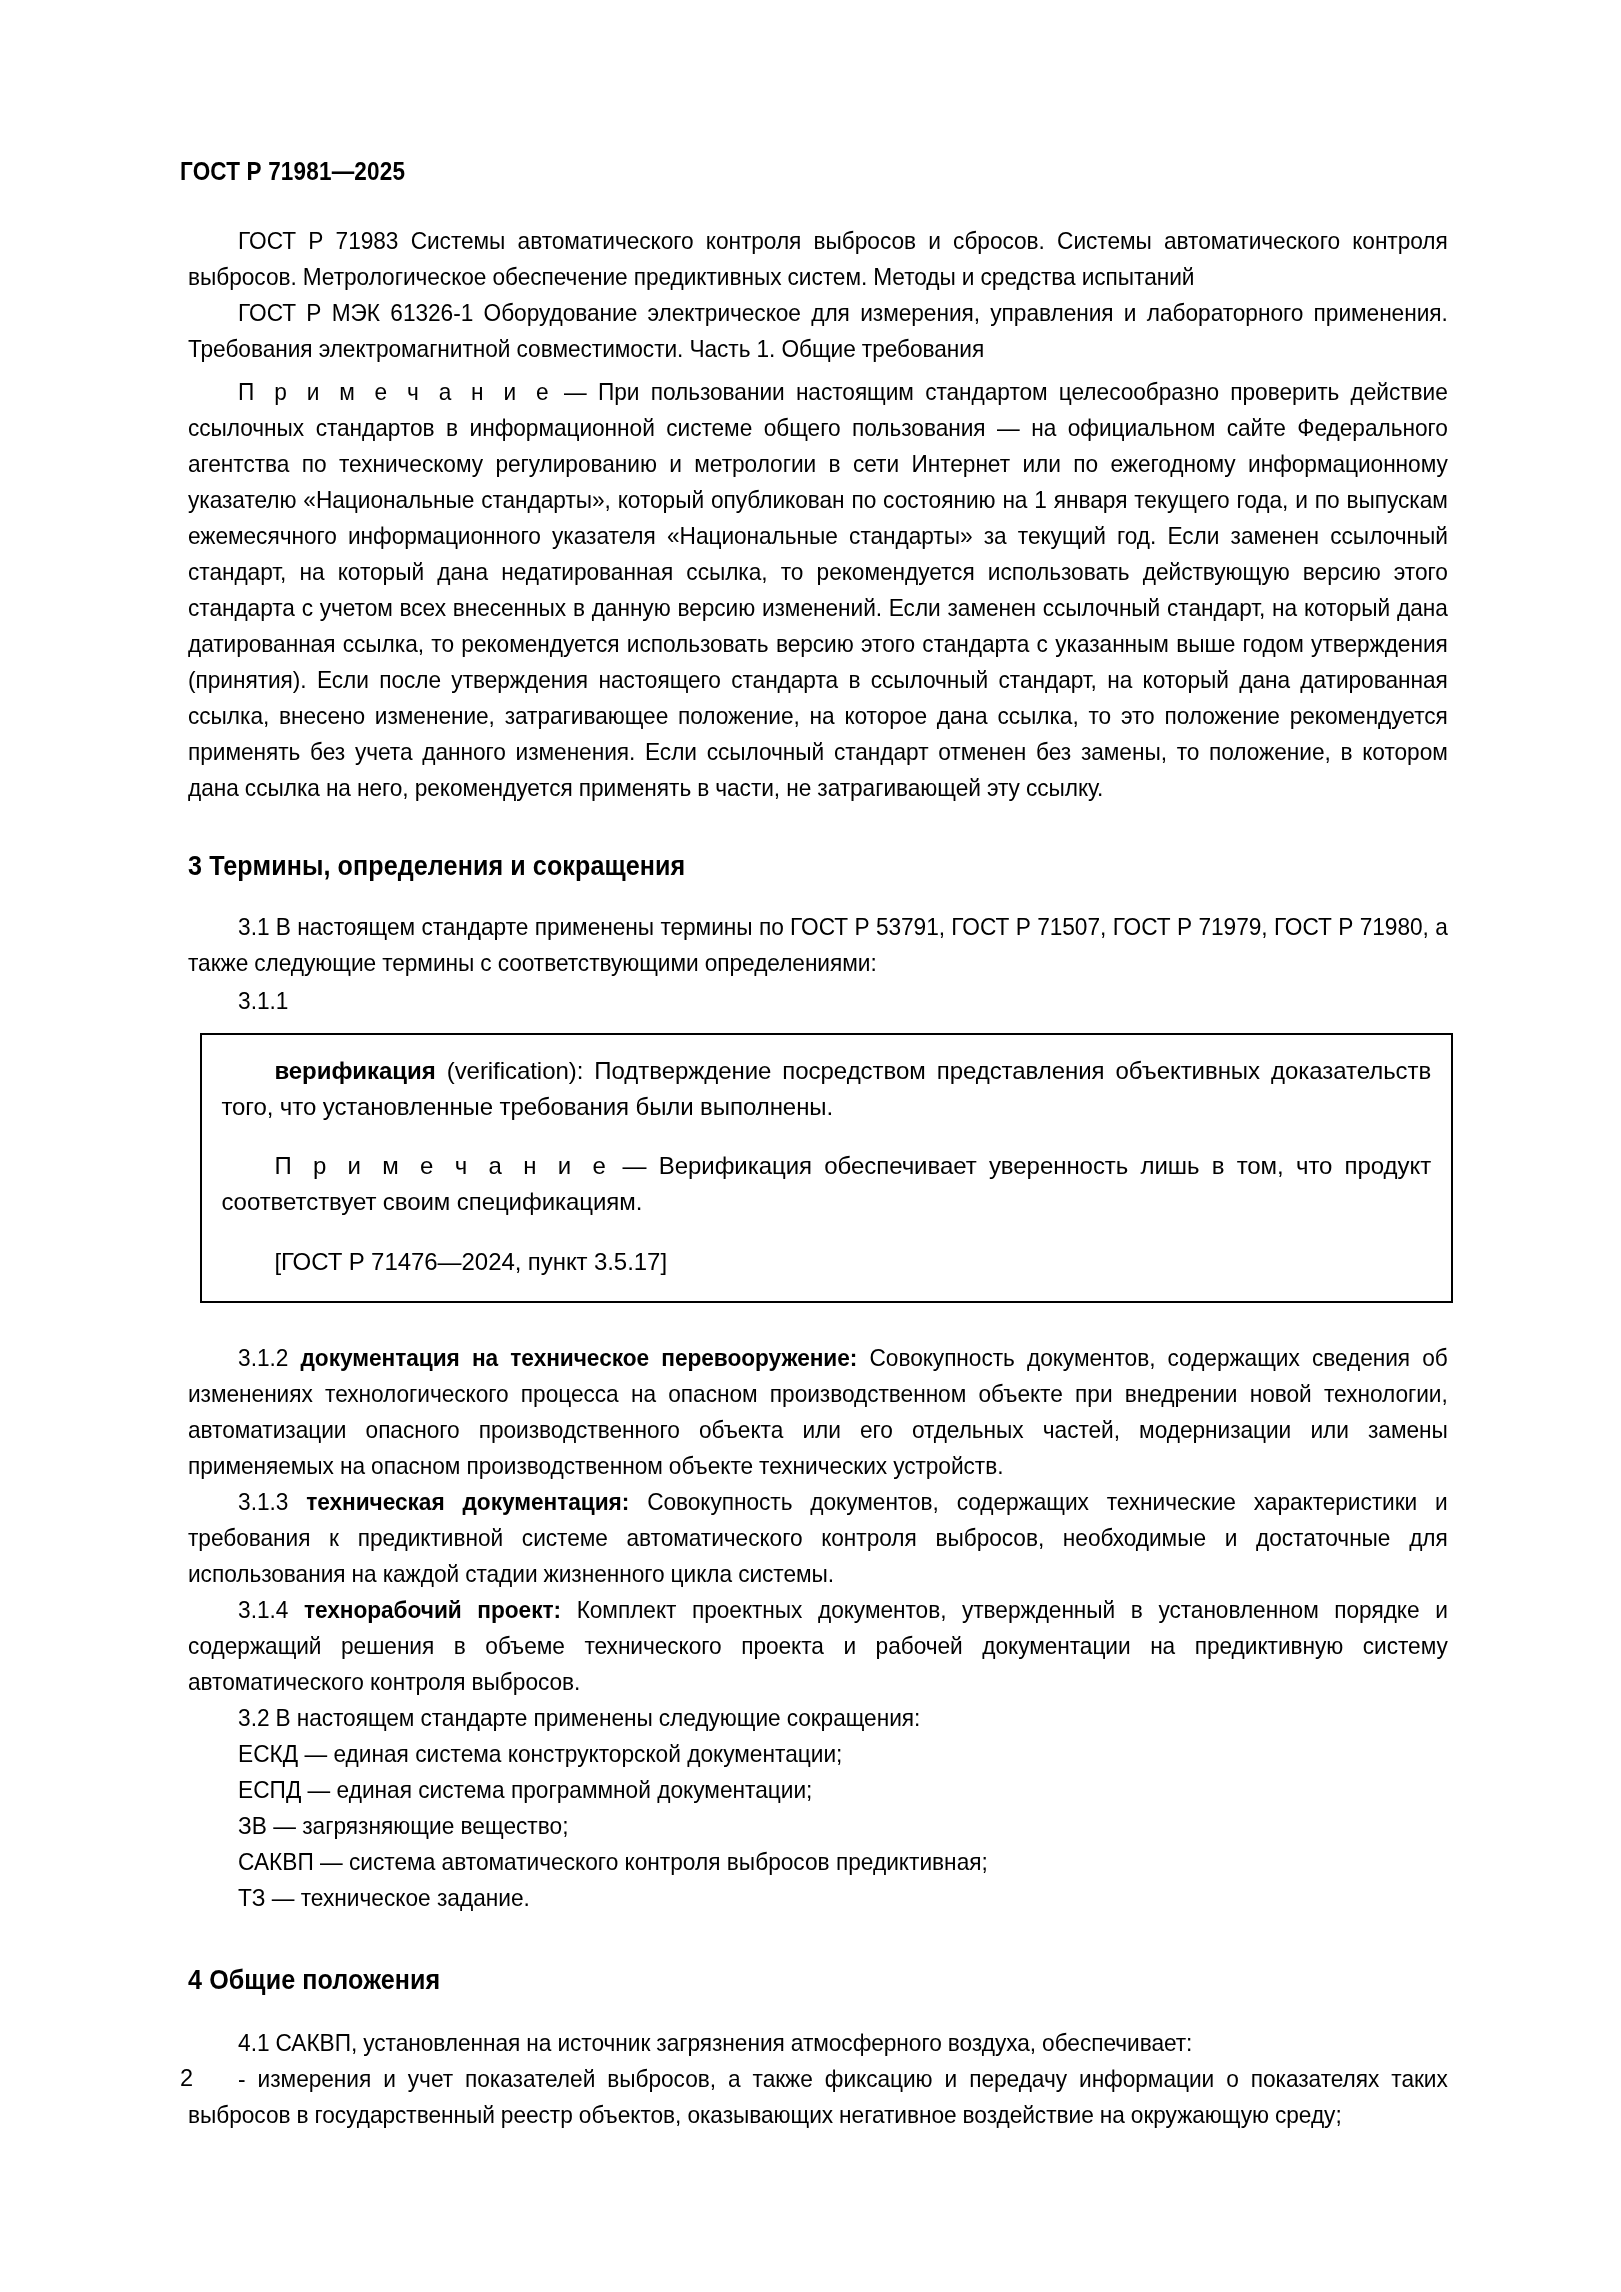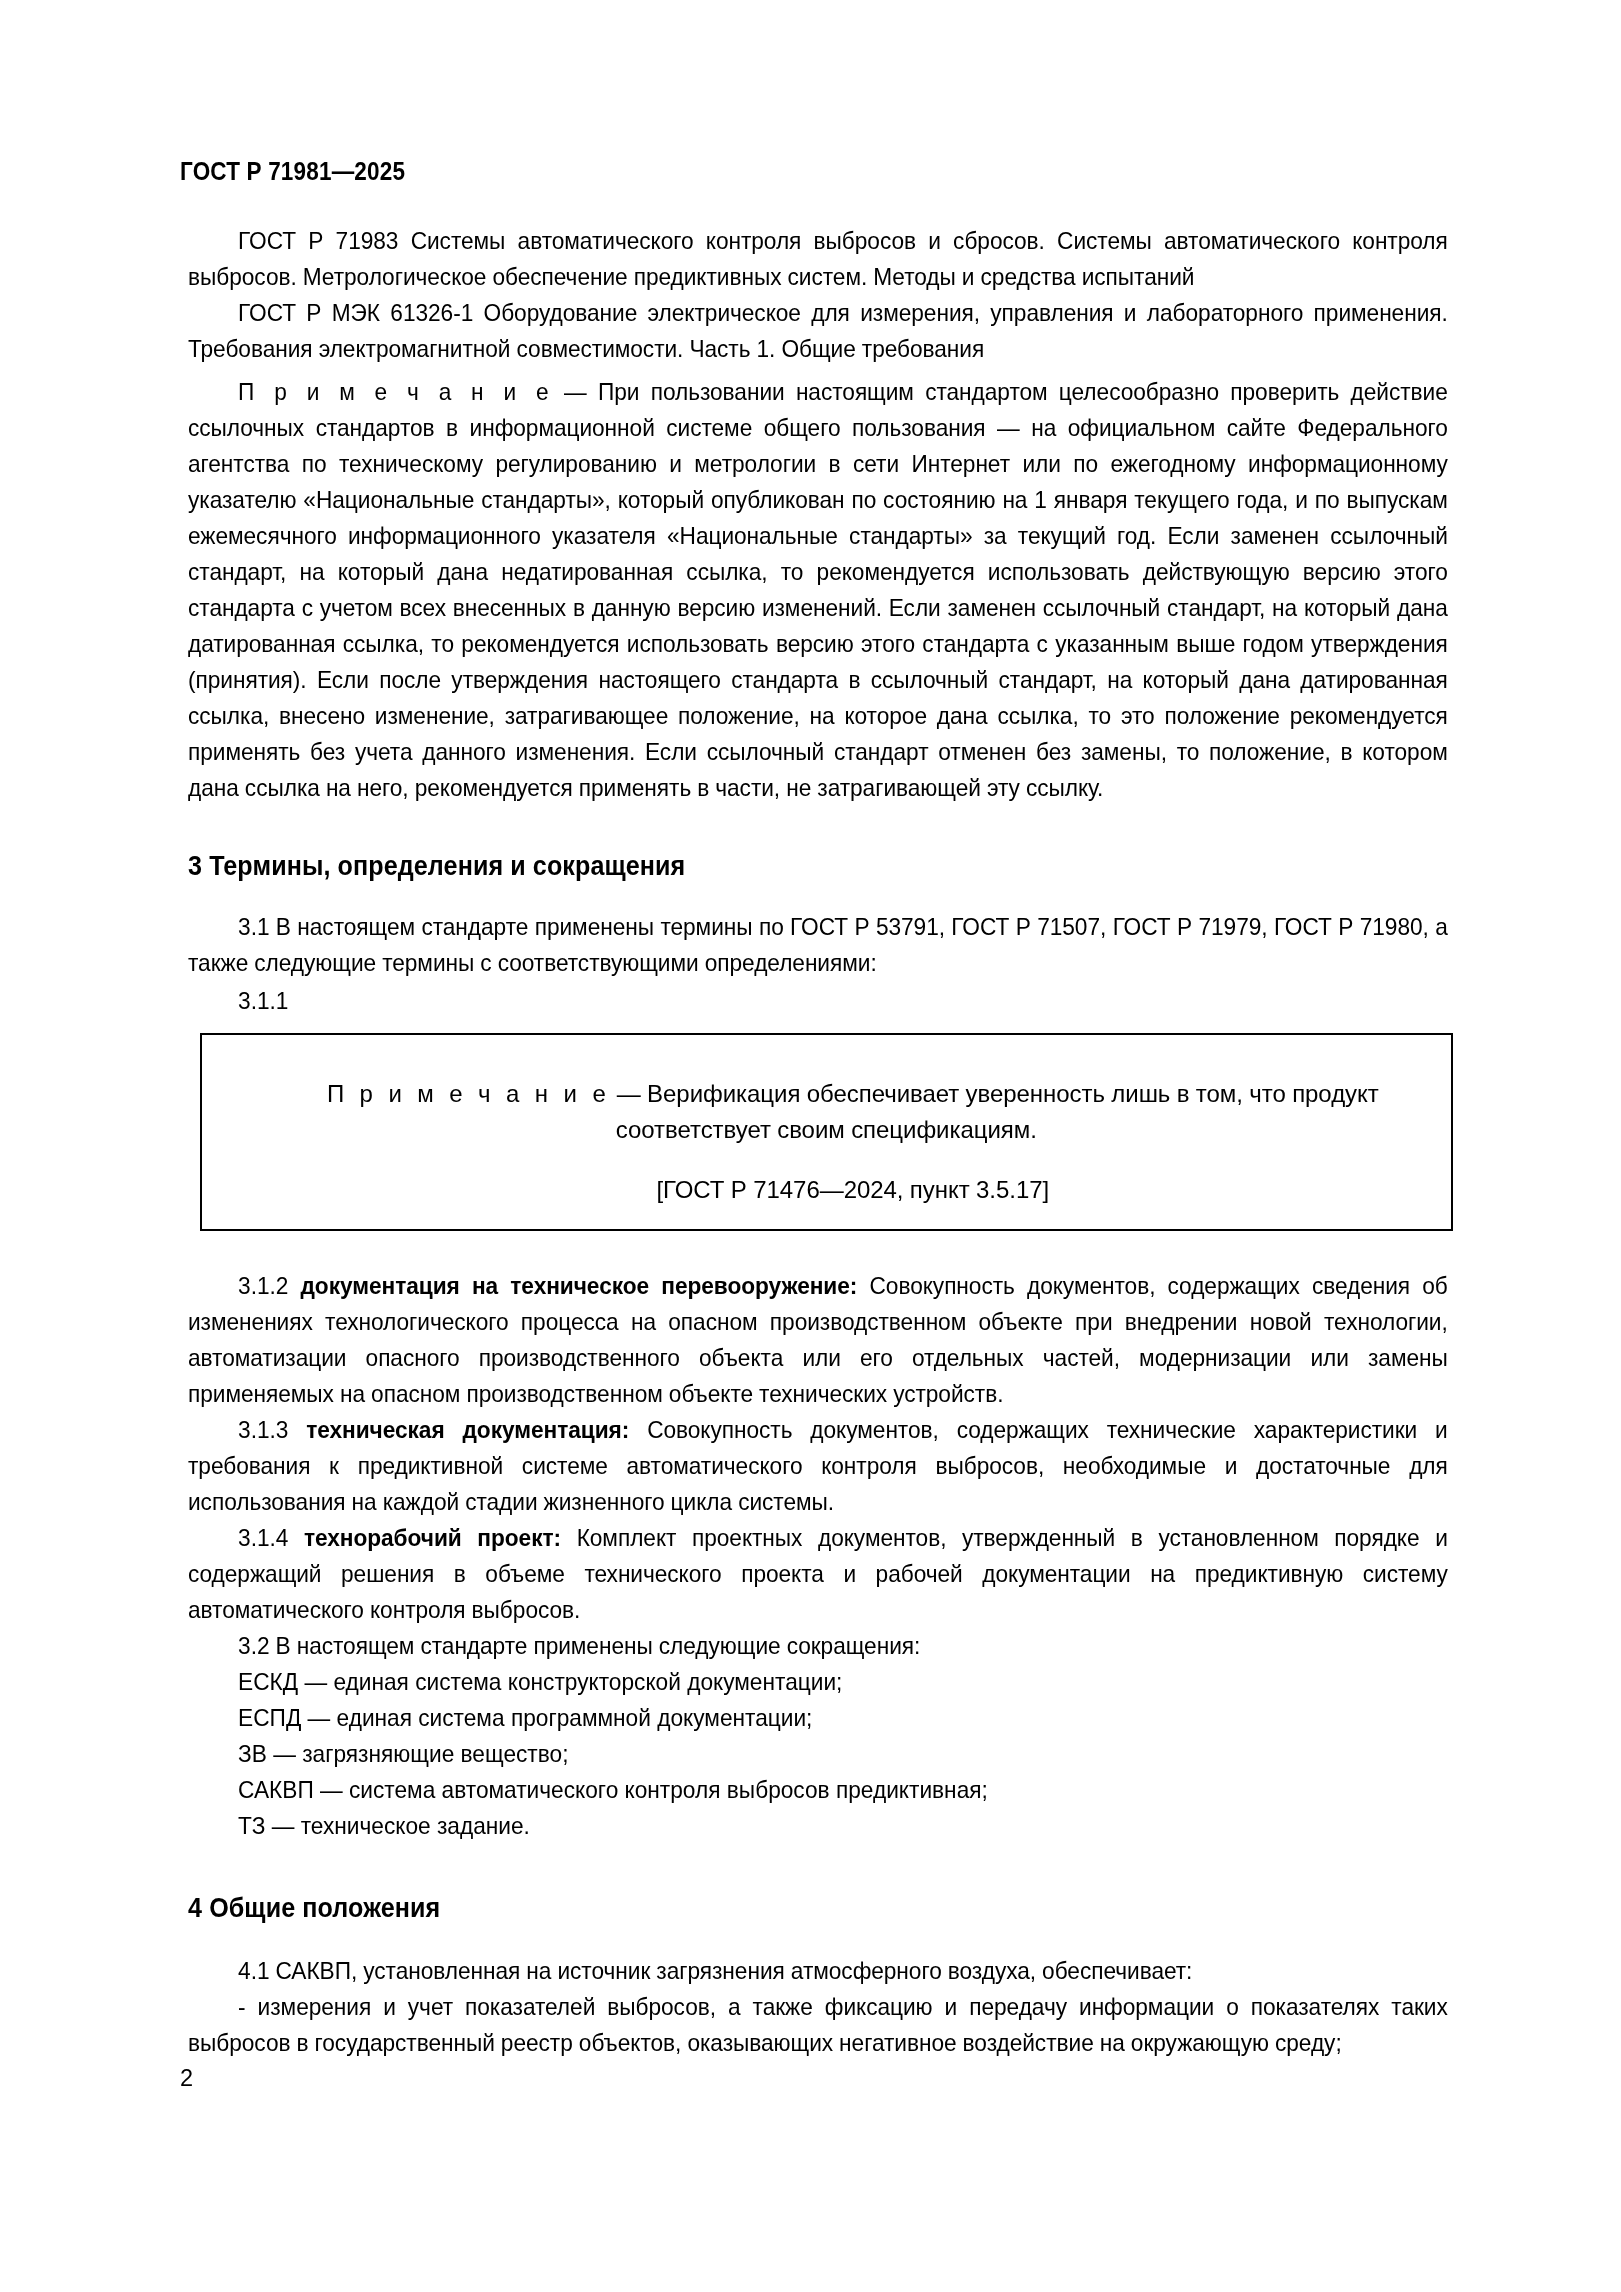--- a/index.html
+++ b/index.html
@@ -89,21 +89,21 @@
 
   
   .def-box {
     border: 2.9px solid #000000;
     box-sizing: border-box;
     padding: 17.6px 19.6px 21.6px 19.6px;
     margin-top: 13.7px;
     margin-left: 11.8px;
     width: 1253px;
   }
-  .def-box .body-text { width: 100%; transform: none; text-align: center; }
+  .def-box .body-text { width: 100%; transform: none; }
 
   
   .abbr-line {
     font-size: 24px;
     line-height: 36px;
     text-indent: 53px;
     transform: scaleX(0.945);
     transform-origin: left top;
     white-space: nowrap;
   }
@@ -133,20 +133,23 @@
       <span class="spaced">П р и м е ч а н и е</span><span> — </span><span>При пользовании настоящим стандартом целесообразно проверить действие ссылочных стандартов в информационной системе общего пользования — на официальном сайте Федерального агентства по техническому регулированию и метрологии в сети Интернет или по ежегодному информационному указателю «Национальные стандарты», который опубликован по состоянию на 1 января текущего года, и по выпускам ежемесячного информационного указателя «Национальные стандарты» за текущий год. Если заменен ссылочный стандарт, на который дана недатированная ссылка, то рекомендуется использовать действующую версию этого стандарта с учетом всех внесенных в данную версию изменений. Если заменен ссылочный стандарт, на который дана датированная ссылка, то рекомендуется использовать версию этого стандарта с указанным выше годом утверждения (принятия). Если после утверждения настоящего стандарта в ссылочный стандарт, на который дана датированная ссылка, внесено изменение, затрагивающее положение, на которое дана ссылка, то это положение рекомендуется применять без учета данного изменения. Если ссылочный стандарт отменен без замены, то положение, в котором дана ссылка на него, рекомендуется применять в части, не затрагивающей эту ссылку.</span>
     </p>
 
     <h2 class="heading" style="margin-top:45px;">3 Термины, определения и сокращения</h2>
 
     <p class="body-text indent" style="margin-top:27.4px;">3.1 В настоящем стандарте применены термины по ГОСТ Р 53791, ГОСТ Р 71507, ГОСТ Р 71979, ГОСТ Р 71980, а также следующие термины с соответствующими определениями:</p>
 
     <p class="body-text indent no-just" style="margin-top:2px;">3.1.1</p>
 
     <div class="def-box">
+      <p class="body-text indent">
+        <span class="bold">верификация</span><span> (verification): </span><span>Подтверждение посредством представления объективных доказательств того, что установленные требования были выполнены.</span>
+      </p>
       <p class="body-text indent" style="margin-top:23.5px;">
         <span class="spaced">П р и м е ч а н и е</span><span> — </span><span>Верификация обеспечивает уверенность лишь в том, что продукт соответствует своим спецификациям.</span>
       </p>
       <p class="body-text indent no-just" style="margin-top:23.5px;">[ГОСТ Р 71476—2024, пункт 3.5.17]</p>
     </div>
 
     <p class="body-text indent" style="margin-top:37px;">
       <span>3.1.2 </span><span class="bold">документация на техническое перевооружение:</span><span> Совокупность документов, содержащих сведения об изменениях технологического процесса на опасном производственном объекте при внедрении новой технологии, автоматизации опасного производственного объекта или его отдельных частей, модернизации или замены применяемых на опасном производственном объекте технических устройств.</span>
     </p>
 

